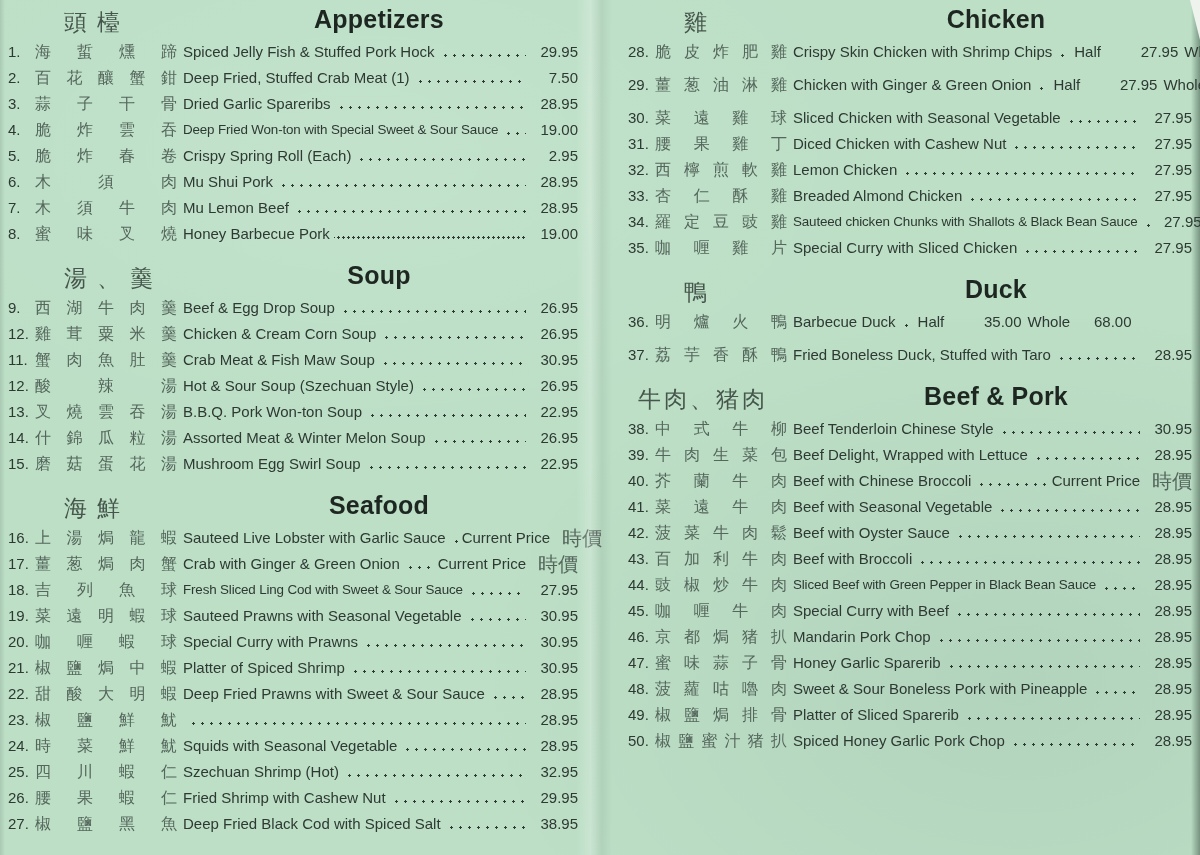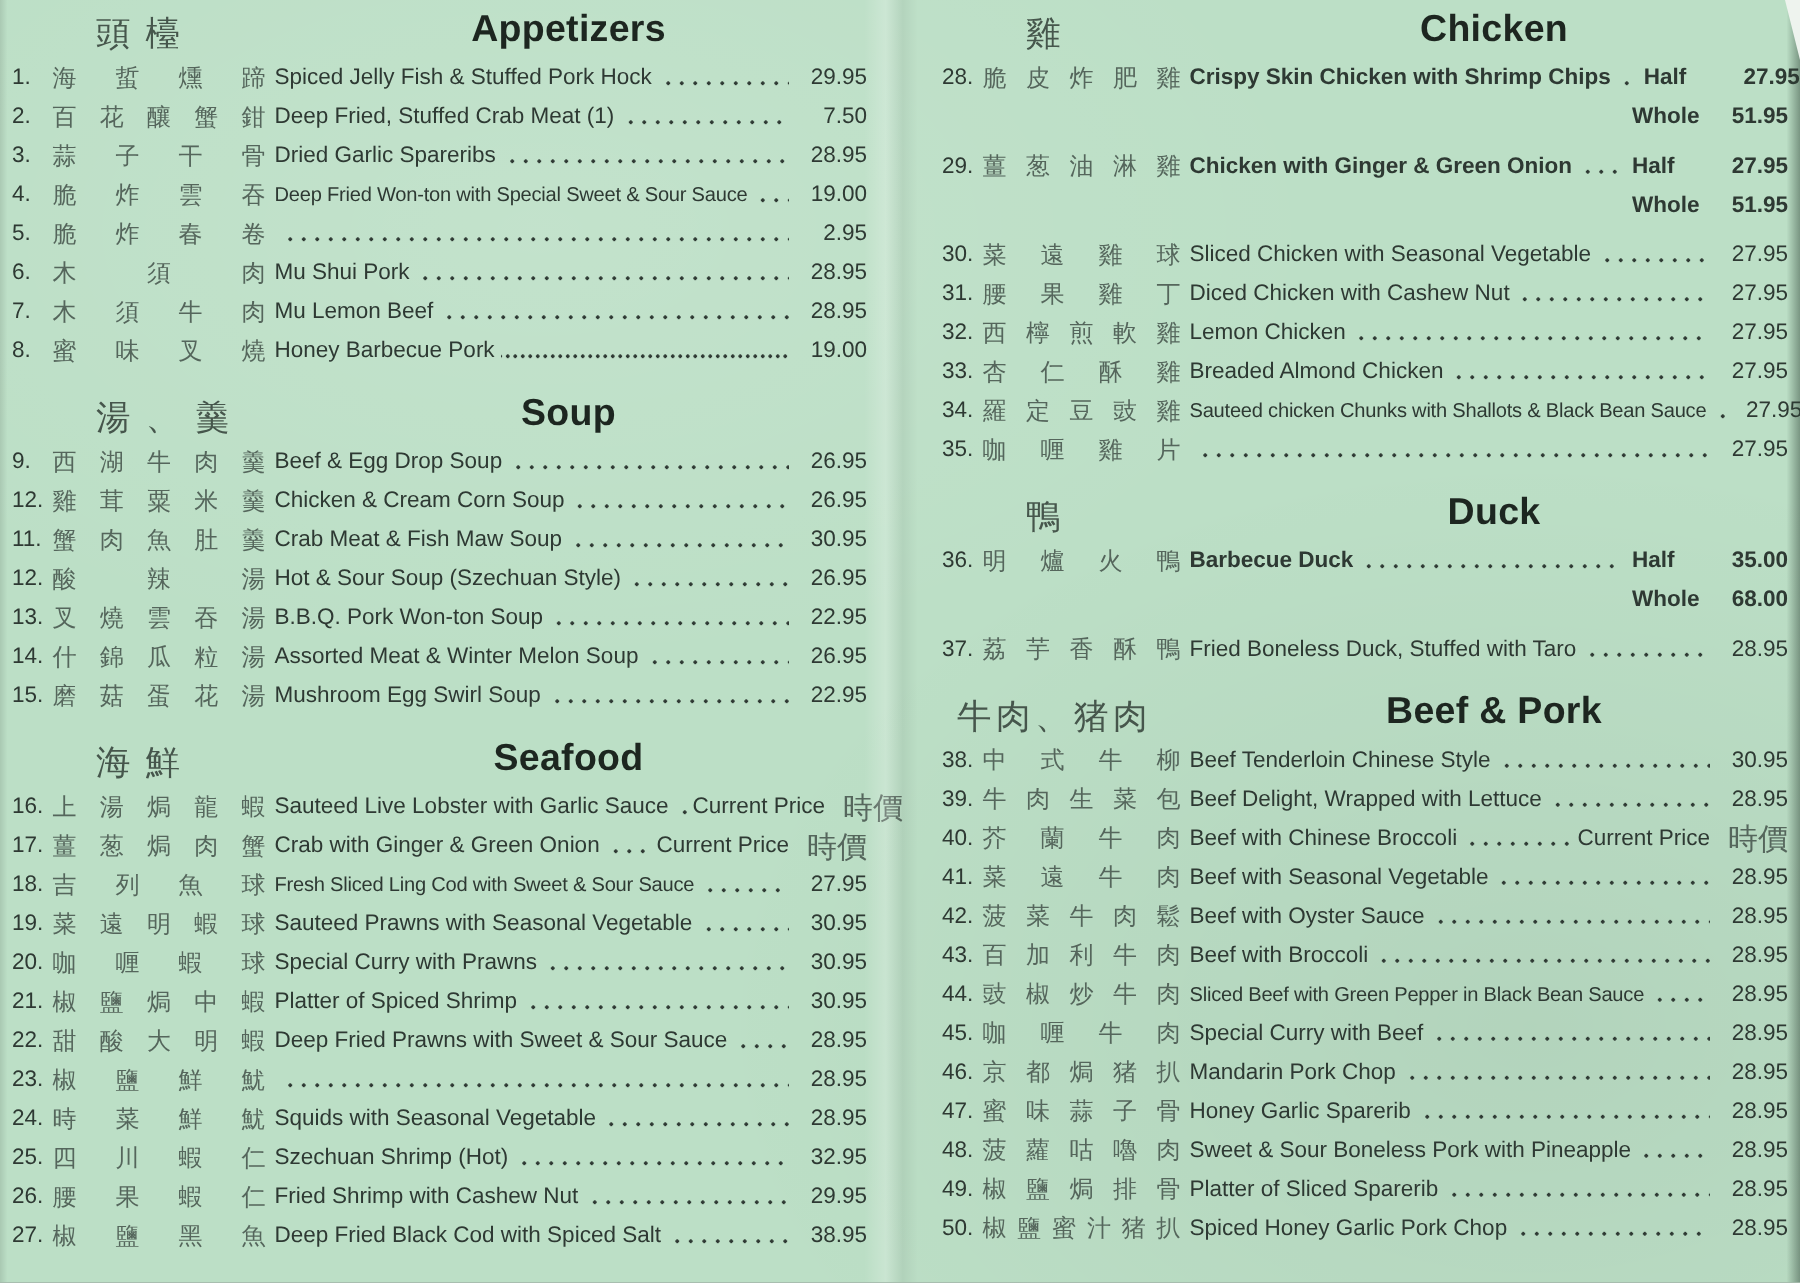--- a/index.html
+++ b/index.html
@@ -46,21 +46,21 @@
   .item.two{margin-bottom:7px;}
   .num{width:27px;flex:none;}
   .zh{
     flex:none;width:142px;padding-right:6px;
     font-size:16px;color:var(--cjk);
     text-align:justify;text-align-last:justify;
     font-family:"DejaVu Sans","Liberation Sans",sans-serif;
   }
   #col-right .zh{width:132px;}
   .en-area{flex:1;min-width:0;display:flex;}
-  .en-area.v{flex-direction:column;font-weight:bold;}
+  .en-area.v{}
   .line{display:flex;}
   .line2{justify-content:flex-end;}
   .en{white-space:nowrap;}
   .en.tight{font-size:13.4px;letter-spacing:-0.15px;}
   .leader{
     flex:1;min-width:8px;margin:0 4px;
     background-image:radial-gradient(circle, var(--ink) 1.15px, rgba(0,0,0,0) 1.35px);
     background-size:9px 9px;background-repeat:repeat-x;background-position:2px 12px;
   }
   .leader.dense{background-size:5px 9px;}
@@ -134,20 +134,21 @@
           <div class="en-area">
             <span class="en tight">Deep Fried Won-ton with Special Sweet &amp; Sour Sauce</span>
             <span class="leader"></span>
             <span class="price">19.00</span>
           </div>
         </div>
         <div class="item">
           <span class="num">5.</span>
           <span class="zh">脆炸春卷</span>
           <div class="en-area">
+            <span class="en">Crispy Spring Roll (Each)</span>
             <span class="leader"></span>
             <span class="price">2.95</span>
           </div>
         </div>
         <div class="item">
           <span class="num">6.</span>
           <span class="zh">木須肉</span>
           <div class="en-area">
             <span class="en">Mu Shui Pork</span>
             <span class="leader"></span>
@@ -438,20 +439,21 @@
           <div class="en-area">
             <span class="en tight">Sauteed chicken Chunks with Shallots &amp; Black Bean Sauce</span>
             <span class="leader"></span>
             <span class="price">27.95</span>
           </div>
         </div>
         <div class="item">
           <span class="num">35.</span>
           <span class="zh">咖喱雞片</span>
           <div class="en-area">
+            <span class="en">Special Curry with Sliced Chicken</span>
             <span class="leader"></span>
             <span class="price">27.95</span>
           </div>
         </div>
       </section>
       <section class="section">
         <div class="sec-head">
           <div class="sec-zh">鴨</div>
           <div class="sec-en">Duck</div>
         </div>

